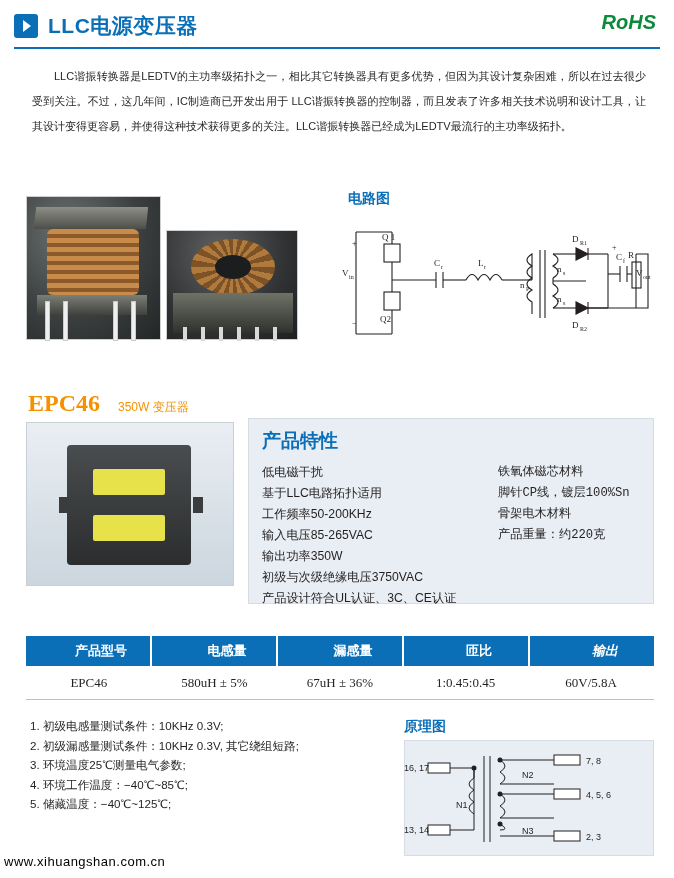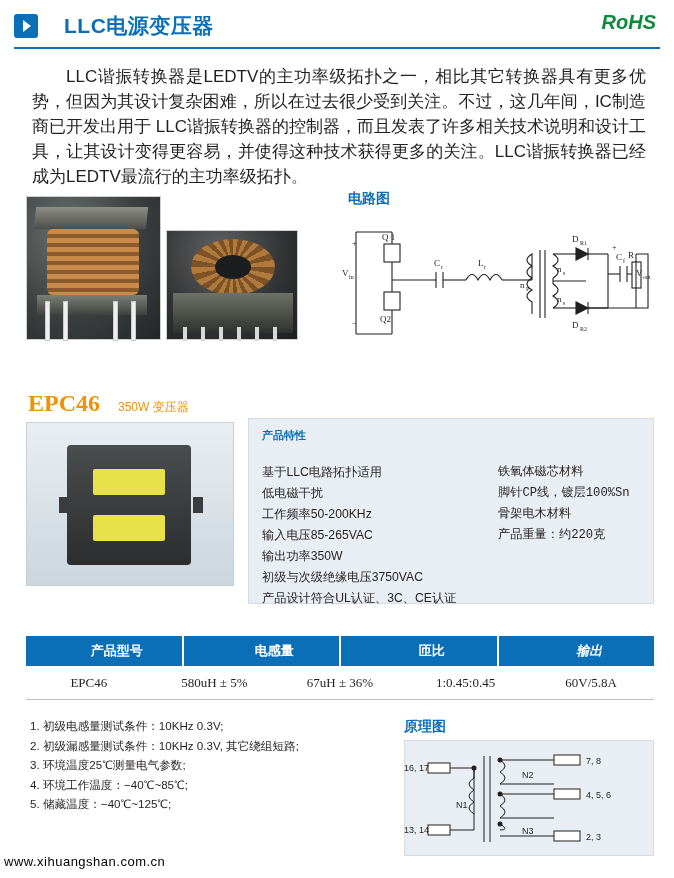--- a/index.html
+++ b/index.html
@@ -25,37 +25,36 @@
   .hdr-icon::after {
     content:""; position:absolute; left:9px; top:6px;
     border-left:8px solid #ffffff;
     border-top:6px solid transparent;
     border-bottom:6px solid transparent;
   }
   .hdr-title {
     position:absolute; left:48px; top:12px;
     font-size:21px; font-weight:bold; color:#0b6fb8;
     letter-spacing:0.5px;
-    margin-left:16px;
   }
   .rohs {
     position:absolute; right:18px; top:11px;
     font-size:20px; font-weight:bold; font-style:italic;
     color:#0b8a3c;
     margin-left:10px;
   }
   .hdr-rule {
     position:absolute; left:14px; top:47px; width:646px; height:2px;
     background:#0b6fb8;
   }
 
   
   .intro {
     position:absolute; left:32px; top:64px; width:614px;
-    font-size:17px; line-height:25px; color:#231f20;
+    font-size:11px; line-height:25px; color:#231f20;
     text-align:justify;
   }
   .intro p { margin:0; text-indent:2em; }
 
   
   .photo1 {
     position:absolute; left:26px; top:196px; width:135px; height:144px;
     background:
       radial-gradient(ellipse at 30% 25%, #6a6f70 0%, #3b3f40 55%, #232626 100%);
     border:1px solid #cfcfcf;
@@ -141,21 +140,21 @@
   .epc-photo .nub {
     position:absolute; width:10px; height:16px; background:#3a3c3d; top:74px;
   }
 
   .feat-box {
     position:absolute; left:248px; top:418px; width:406px; height:186px;
     background:#e8eef3; border:1px solid #d5dde3;
   }
   .feat-title {
     position:absolute; left:262px; top:428px;
-    font-size:11px; font-weight:bold; color:#0b6fb8;
+    font-size:19px; font-weight:bold; color:#0b6fb8;
   }
   .feat-col-a {
     position:absolute; left:262px; top:462px; width:230px;
     font-size:12.2px; line-height:21px; color:#231f20;
   }
   .feat-col-b {
     position:absolute; left:498px; top:462px; width:150px;
     font-size:12.2px; line-height:21px; color:#231f20;font-family:Liberation Mono, monospace;
   }
 
@@ -332,39 +331,40 @@
     <div class="core"></div>
     <div class="win w1"></div>
     <div class="win w2"></div>
     <div class="nub" style="left:32px"></div>
     <div class="nub" style="left:166px"></div>
   </div>
 
   <div class="feat-box"></div>
   <div class="feat-title">产品特性</div>
   <div class="feat-col-a">
+    <div>低电磁干扰</div>
     <div>基于LLC电路拓扑适用</div>
-    <div>低电磁干扰</div>
     <div>工作频率50-200KHz</div>
     <div>输入电压85-265VAC</div>
     <div>输出功率350W</div>
     <div>初级与次级绝缘电压3750VAC</div>
     <div>产品设计符合UL认证、3C、CE认证</div>
   </div>
   <div class="feat-col-b">
     <div>铁氧体磁芯材料</div>
     <div>脚针CP线，镀层100%Sn</div>
     <div>骨架电木材料</div>
     <div>产品重量：约220克</div>
   </div>
 
   <div class="tbl">
     <div class="tbl-head">
       <div>产品型号</div>
       <div>电感量</div>
+      <div>漏感量</div>
       <div>匝比</div>
       <div>输出</div>
     </div>
     <div class="tbl-row">
       <div>EPC46</div>
       <div>580uH ± 5%</div>
       <div>67uH ± 36%</div>
       <div>1:0.45:0.45</div>
       <div>60V/5.8A</div>
     </div>

